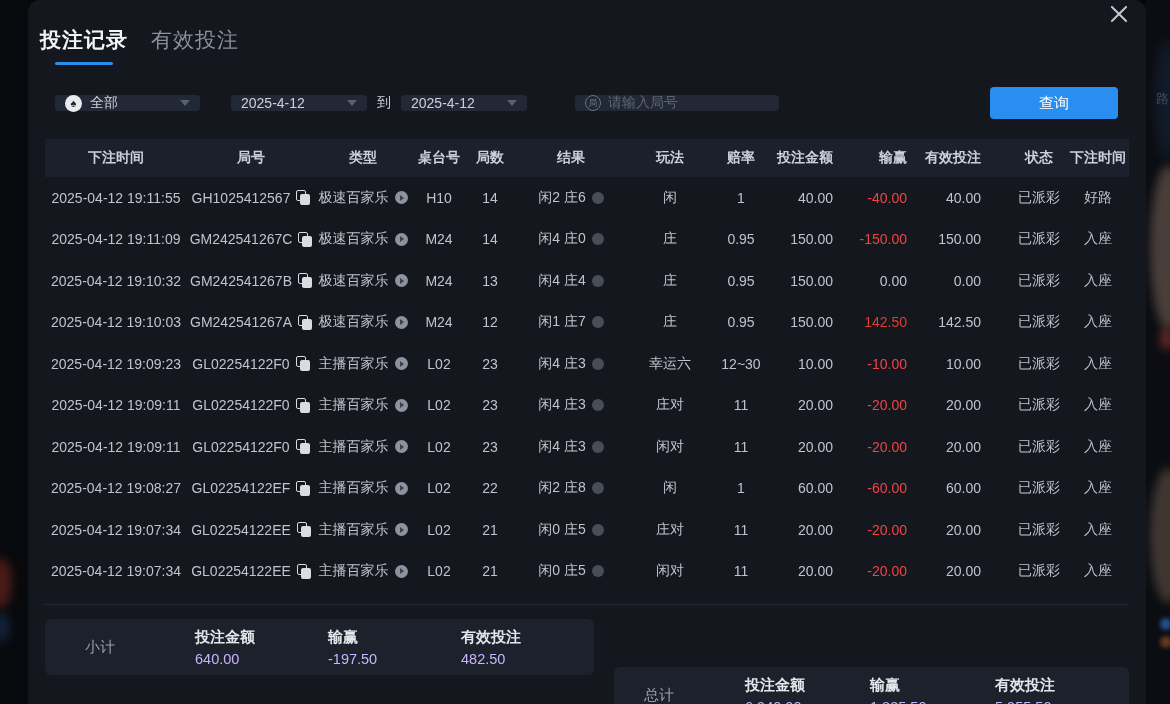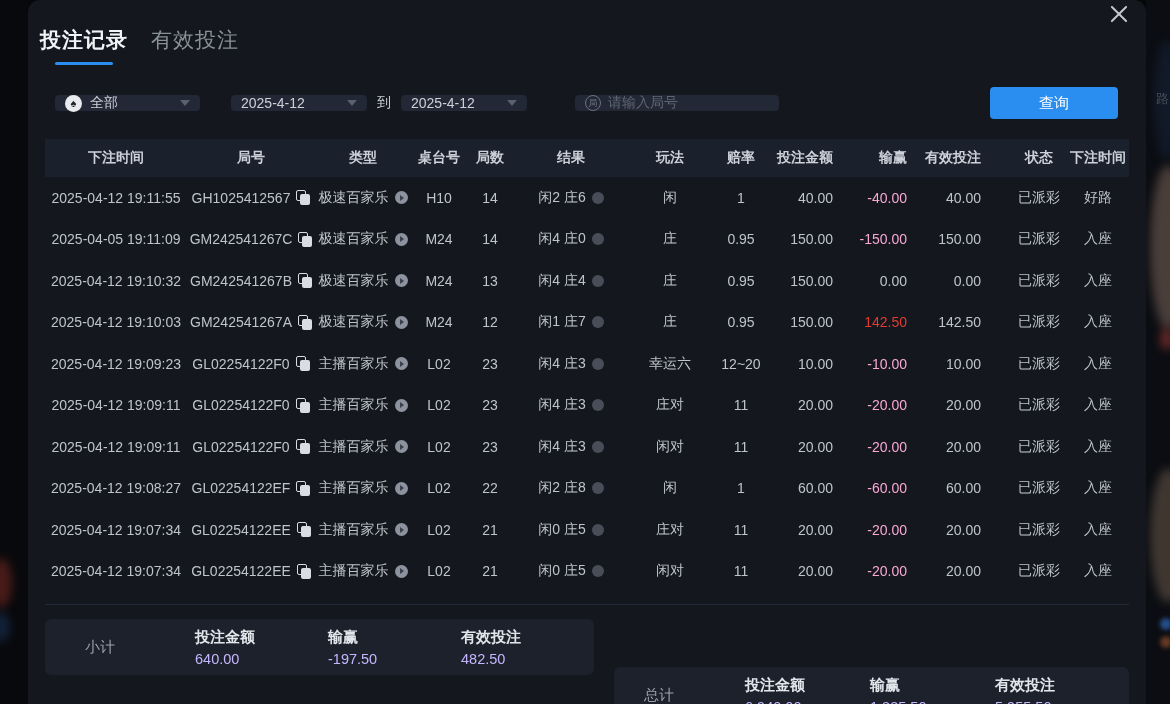--- a/index.html
+++ b/index.html
@@ -85,21 +85,21 @@
   .grid { display:grid; grid-template-columns:142px 128px 96px 56px 46px 116px 82px 60px 84px 76px 80px 56px 62px; }
   .thead { margin:20px 17px 0; height:38px; background:#1b212c; align-items:center;
            font-size:14px; font-weight:700; color:#ccd1d9; }
   .tbody { margin:0 17px;text-align:center; }
   .trow { height:41.5px; align-items:center; font-size:14px; color:#bfc4cc; }
   .td, .th { display:flex; align-items:center; justify-content:center; white-space:nowrap; }
   .al-r { justify-content:flex-end; }
   .c9.al-r  { padding-right:22px; }
   .c10.al-r { padding-right:24px; }
   .c11.al-r { padding-right:30px; }
-  .win-green { color:#f9a8d4; }
+  .win-green { color:#ef4444; }
   .win-red   { color:#e23c30; }
   .win-neutral { color:#bfc4cc; }
 
   
   .copy-ic { position:relative; width:14px; height:15px; margin-left:6px; cursor:pointer; flex:0 0 auto; }
   .copy-back  { position:absolute; left:0; top:0; width:10px; height:11px; border:1px solid #d9dce2; border-radius:2px; }
   .copy-front { position:absolute; left:4px; top:4px; width:10px; height:11px; background:#d9dce2; border-radius:2px; }
   .dot-ic { width:13px; height:13px; border-radius:50%; background:#8d939e; margin-left:6px; position:relative; flex:0 0 auto; cursor:pointer; }
   .dot-ic::before { content:""; position:absolute; left:5px; top:3.5px; width:0; height:0;
     border-left:4px solid #3a404c; border-top:3px solid transparent; border-bottom:3px solid transparent; }
@@ -210,21 +210,21 @@
     <div class="td c7">闲</div>
     <div class="td c8">1</div>
     <div class="td c9 al-r">40.00</div>
     <div class="td c10 al-r win-green">-40.00</div>
     <div class="td c11 al-r">40.00</div>
     <div class="td c12">已派彩</div>
     <div class="td c13">好路</div>
   </div>
 
   <div class="grid trow">
-    <div class="td c1">2025-04-05 19:11:09</div>
+    <div class="td c1">2025-04-12 19:11:09</div>
     <div class="td c2">
       <span>GM242541267C</span>
       <span class="copy-ic">
             <span class="copy-back"></span>
             <span class="copy-front"></span>
           </span>
     </div>
     <div class="td c3">
       <span>极速百家乐</span>
       <span class="dot-ic"></span>
@@ -313,21 +313,21 @@
       <span>主播百家乐</span>
       <span class="dot-ic"></span>
     </div>
     <div class="td c4">L02</div>
     <div class="td c5">23</div>
     <div class="td c6">
       <span>闲4 庄3</span>
       <span class="info-ic"></span>
     </div>
     <div class="td c7">幸运六</div>
-    <div class="td c8">12~20</div>
+    <div class="td c8">12~30</div>
     <div class="td c9 al-r">10.00</div>
     <div class="td c10 al-r win-green">-10.00</div>
     <div class="td c11 al-r">10.00</div>
     <div class="td c12">已派彩</div>
     <div class="td c13">入座</div>
   </div>
 
   <div class="grid trow">
     <div class="td c1">2025-04-12 19:09:11</div>
     <div class="td c2">

